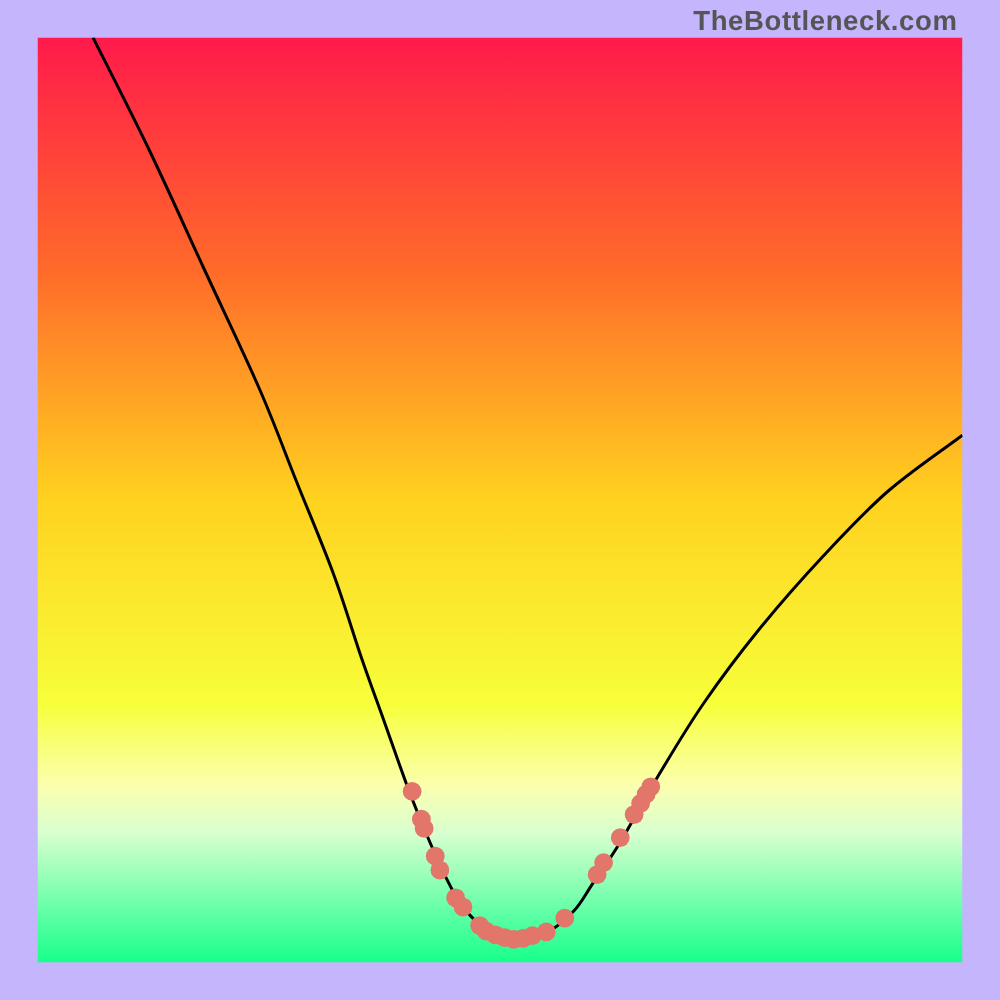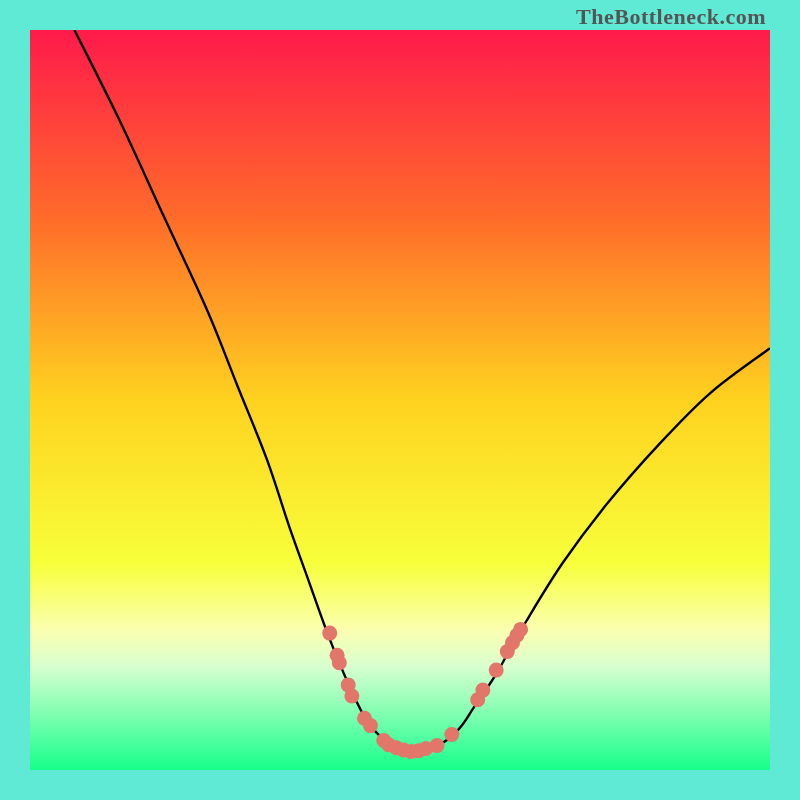--- a/index.html
+++ b/index.html
@@ -8,22 +8,21 @@
     width: 800px;
     height: 800px;
     overflow: hidden;
     background: #000;
     font-family: Arial, Helvetica, sans-serif;
   }
   .frame {
     position: absolute;
     top: 0; left: 0;
     width: 800px; height: 800px;
-    background: #5eead4;
-    font-family: Liberation Serif, serif;
+    background: #c4b5fd;
   }
   .plot {
     position: absolute;
     top: 30px;
     left: 30px;
     width: 740px;
     height: 740px;
   }
   .watermark {
     position: absolute;

